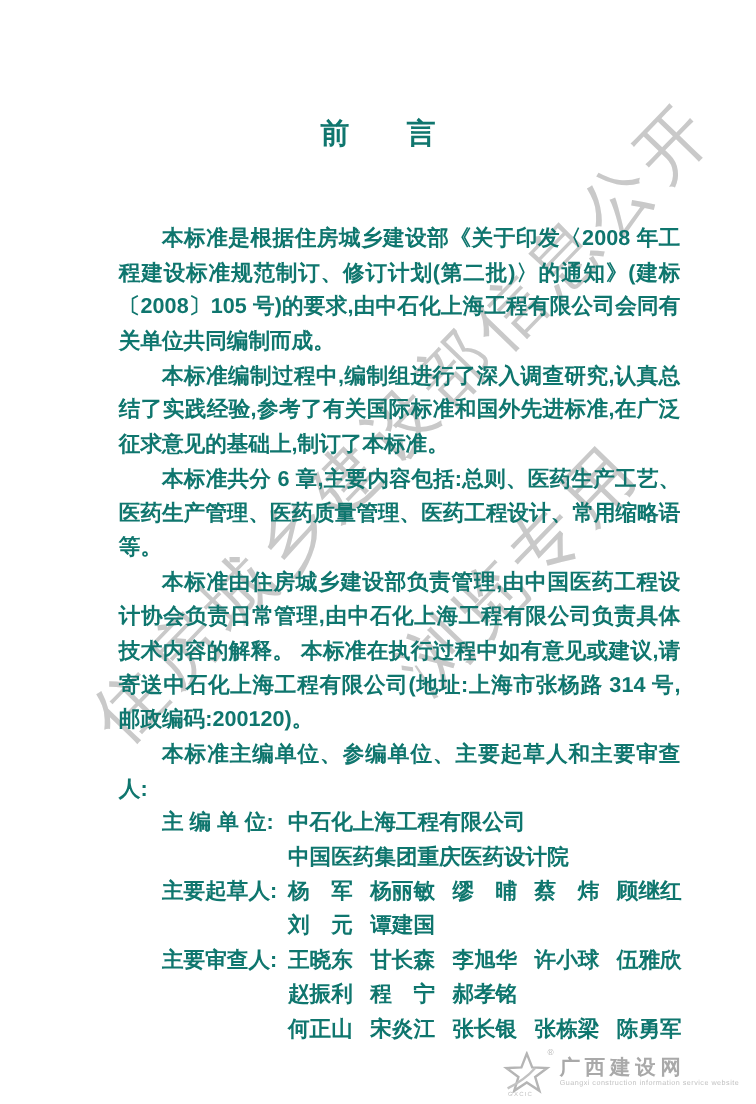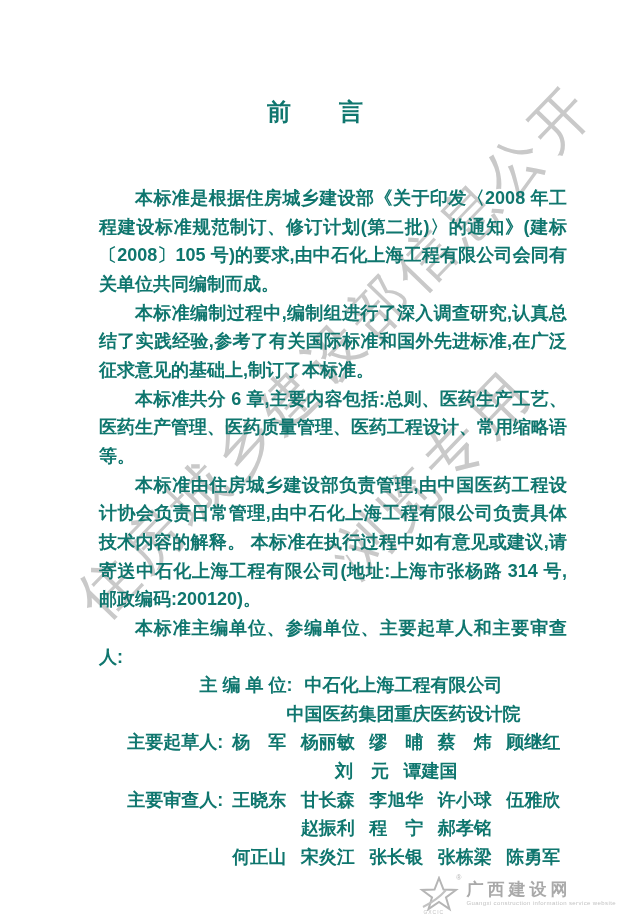--- a/index.html
+++ b/index.html
@@ -44,21 +44,21 @@
   .body-text {
     margin-top: 56px;
     font-size: 18px;
     line-height: 28.65px;
     font-weight: 600;
     text-align: justify;
     margin-left: 36px;
   }
   .para { margin: 0; text-indent: 2em; }
   
-  .role-row { display: flex; padding-left: 36px; justify-content: center; }
+  .role-row { display: flex; padding-left: 36px; }
   .role-label { flex: 0 0 105px; white-space: pre; }
   .role-spacer { flex: 0 0 105px; }
   .role-value { white-space: pre; }
   .names { display: flex; }
   .name { flex: 0 0 53px; margin-right: 14.5px; white-space: pre; }
   
   .footer-logo {
     position: absolute;
     z-index: 1;
     right: 14px;

